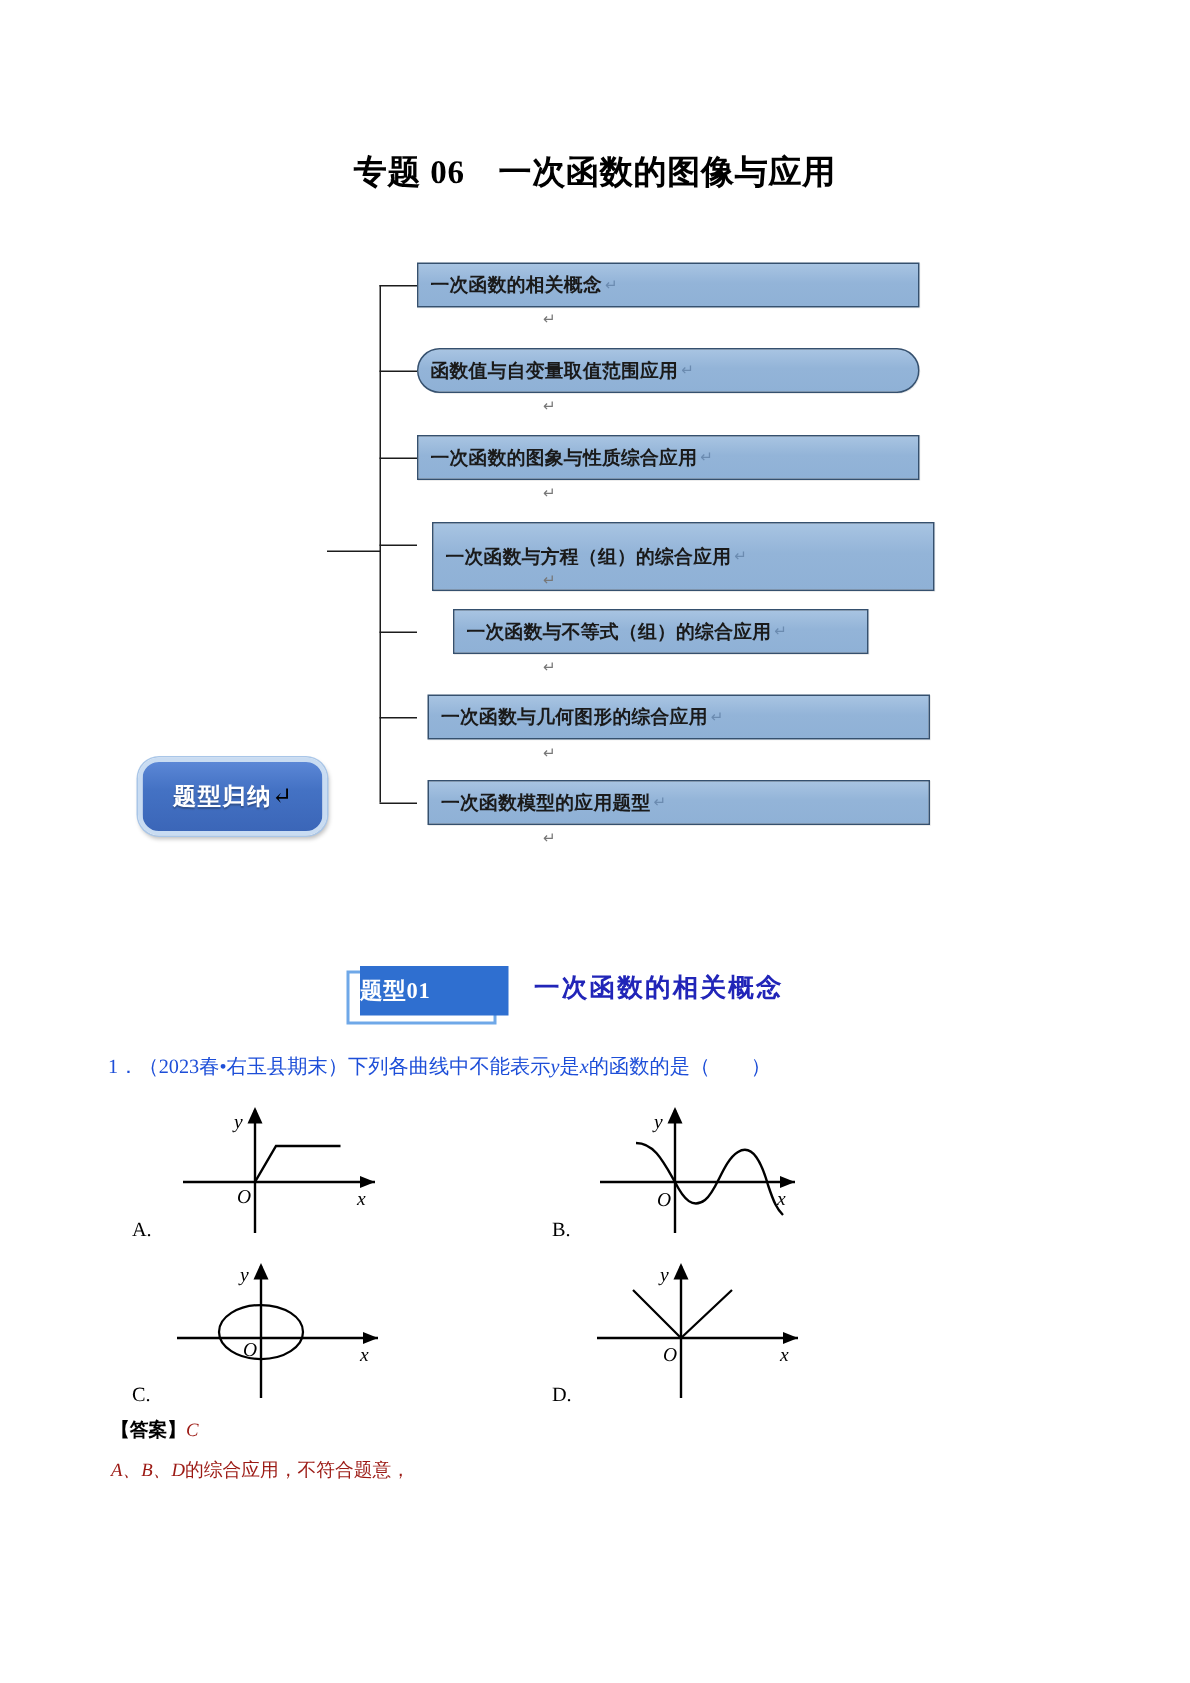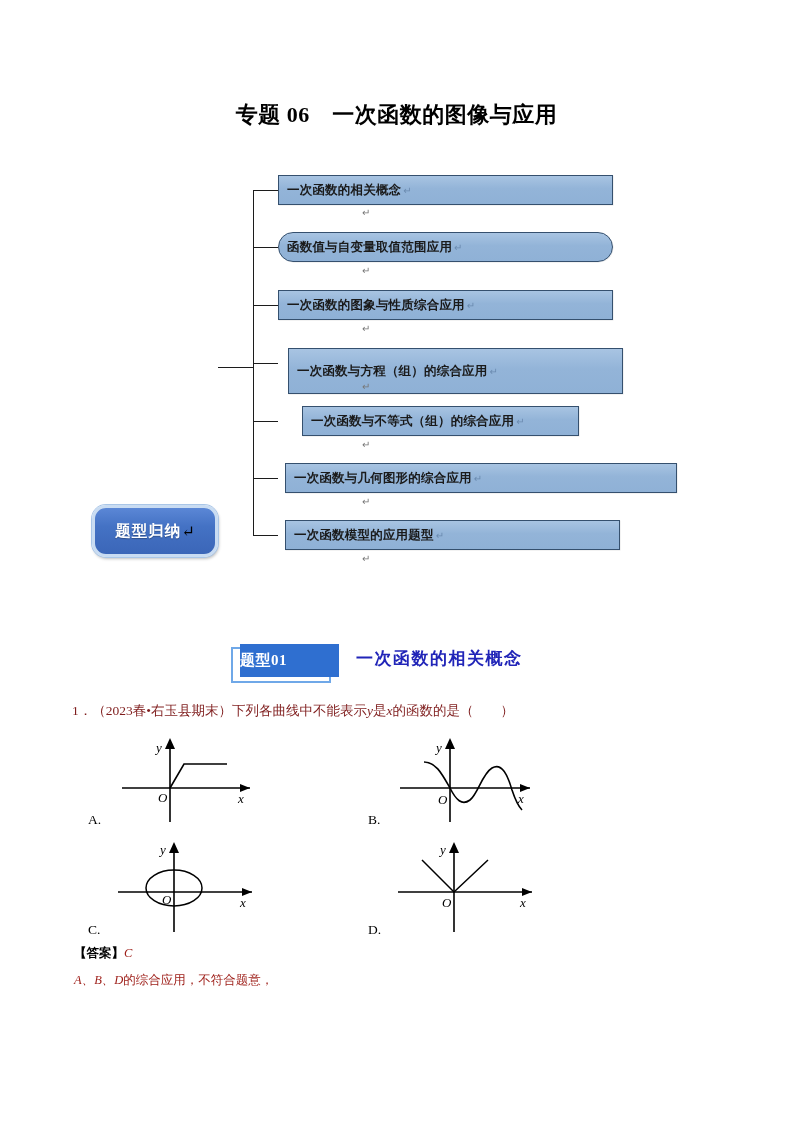--- a/index.html
+++ b/index.html
@@ -152,21 +152,21 @@
     letter-spacing: 1.5px;
     font-family: "Liberation Serif", "DejaVu Serif", serif;
   }
 
   
   .question-line {
     position: absolute;
     left: 72px;
     top: 702px;
     font-size: 13.5px;
-    color: #7f1d1d;
+    color: #1d4ed8;
     white-space: nowrap;
     font-family: "Liberation Serif", "DejaVu Serif", serif;
   }
   .question-line .ital { font-style: italic; }
 
   .options {
     position: absolute;
     left: 0;
     top: 730px;
     width: 793px;
@@ -255,21 +255,21 @@
       <span class="pilcrow-inline">↵</span>
   </div>
   <div class="gap-pilcrow" style="left:362px; top:221px;">↵</div>
 
   <div class="branch-box" style="left:302px; top:246px; width:277px; height:30px;">
     <span class="btext">一次函数与不等式（组）的综合应用</span>
       <span class="pilcrow-inline">↵</span>
   </div>
   <div class="gap-pilcrow" style="left:362px; top:279px;">↵</div>
 
-  <div class="branch-box" style="left:285px; top:303px; width:392px; height:30px;">
+  <div class="branch-box" style="left:285px; top:303px; width:335px; height:30px;">
     <span class="btext">一次函数与几何图形的综合应用</span>
       <span class="pilcrow-inline">↵</span>
   </div>
   <div class="gap-pilcrow" style="left:362px; top:336px;">↵</div>
 
   <div class="branch-box" style="left:285px; top:360px; width:335px; height:30px;">
     <span class="btext">一次函数模型的应用题型</span>
       <span class="pilcrow-inline">↵</span>
   </div>
   <div class="gap-pilcrow" style="left:362px; top:393px;">↵</div>

